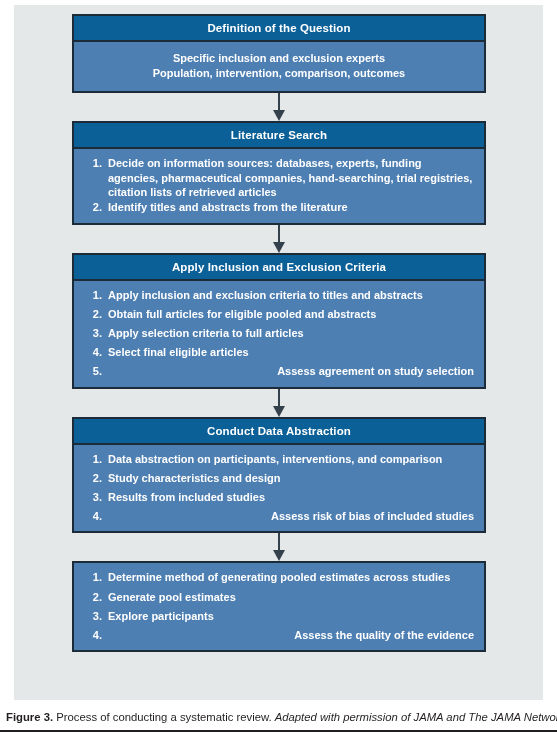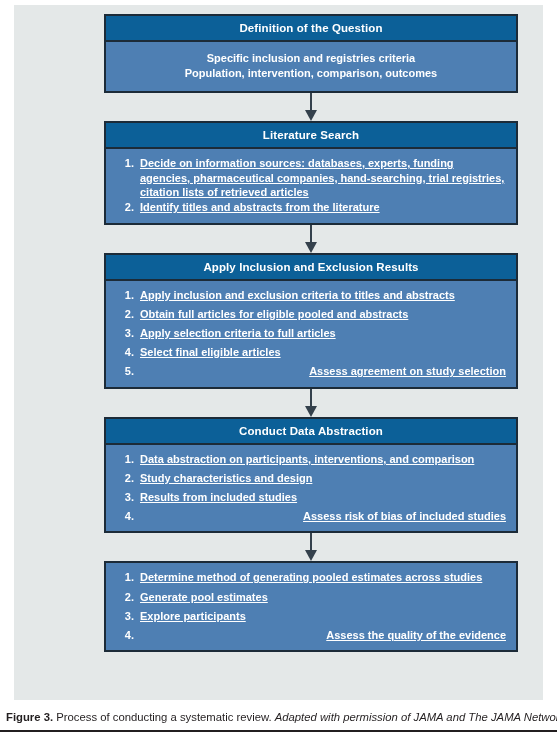--- a/index.html
+++ b/index.html
@@ -30,21 +30,20 @@
     height: 695px;
     background: #e4e8e8;
     box-sizing: border-box;
   }
 
   .flow {
     position: absolute;
     left: 58px;
     top: 9px;
     width: 414px;
-    margin-left: 32px;
   }
 
   
   .box {
     border: 2px solid #1c2b38;
     box-sizing: border-box;
     background: #4e7fb3;
   }
   .box-header {
     background: #0c6098;
@@ -73,21 +72,20 @@
   }
   .body-centered .cline {
     display: block;
   }
 
   
   ol.numbered {
     margin: 0;
     padding: 0 0 0 21px;
     list-style-position: outside;
-    text-decoration: underline;
   }
   ol.numbered > li {
     margin: 0 0 0 0;
     padding: 0 0 0 3px;
     line-height: 14.6px;
   }
   ol.numbered.spaced > li {
     margin-bottom: 4.5px;
   }
   ol.numbered.spaced > li:last-child {
@@ -153,21 +151,21 @@
 <body>
 
 <div id="figure-root">
 
   <div class="panel">
     <div class="flow">
 
       <div class="box">
         <div class="box-header">Definition of the Question</div>
         <div class="box-body body-centered">
-          <span class="cline">Specific inclusion and registries criteria</span>
+          <span class="cline">Specific inclusion and exclusion experts</span>
           <span class="cline">Population, intervention, comparison, outcomes</span>
         </div>
       </div>
 
       <div class="connector">
         <div class="stem"></div>
         <div class="head"></div>
       </div>
 
       <div class="box">
@@ -179,21 +177,21 @@
           </ol>
         </div>
       </div>
 
       <div class="connector">
         <div class="stem"></div>
         <div class="head"></div>
       </div>
 
       <div class="box">
-        <div class="box-header">Apply Inclusion and Exclusion Results</div>
+        <div class="box-header">Apply Inclusion and Exclusion Criteria</div>
         <div class="box-body">
           <ol class="numbered spaced">
             <li>Apply inclusion and exclusion criteria to titles and abstracts</li>
             <li>Obtain full articles for eligible pooled and abstracts</li>
             <li>Apply selection criteria to full articles</li>
             <li>Select final eligible articles</li>
             <li>Assess agreement on study selection</li>
           </ol>
         </div>
       </div>

